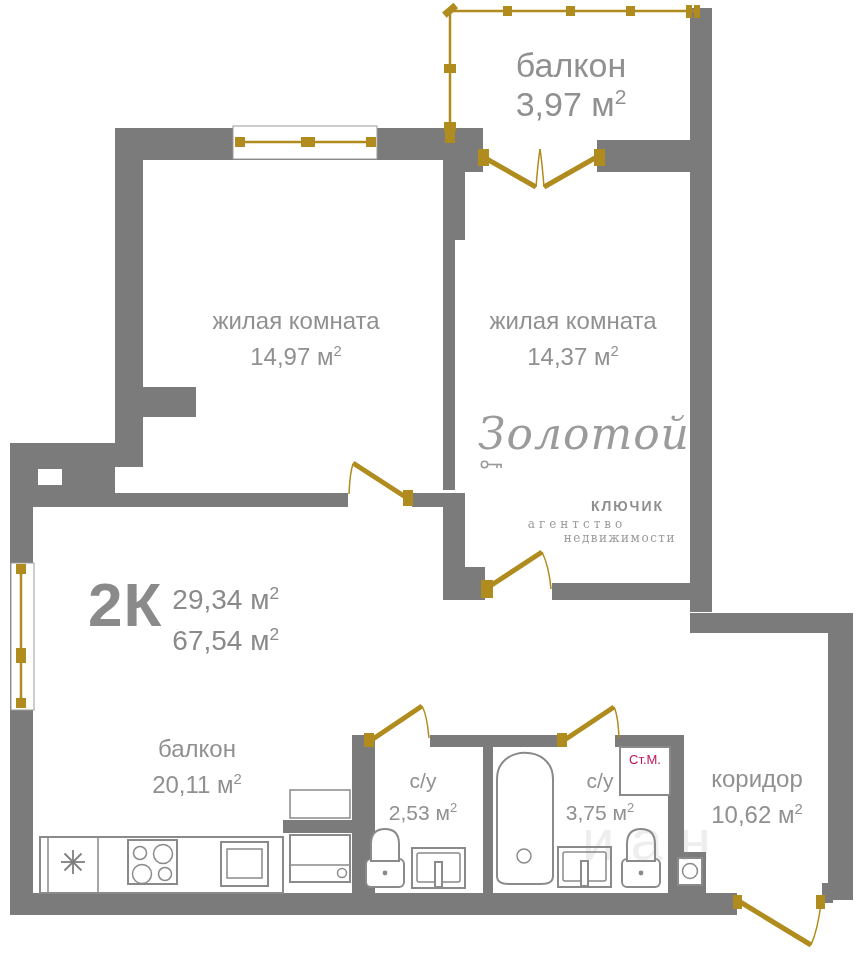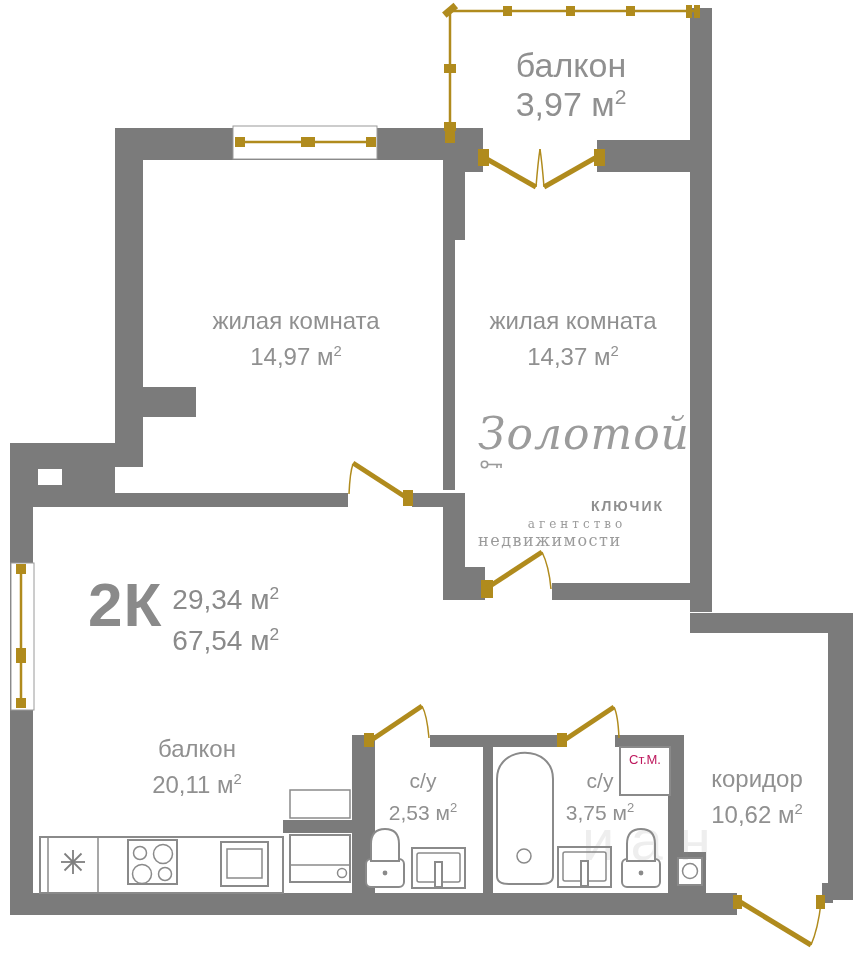--- a/index.html
+++ b/index.html
@@ -21,21 +21,21 @@
   .lbl-24{font-size:24px;line-height:30px;}
   .lbl-21{font-size:21px;line-height:27px;}
   .lbl-13{font-size:13px;line-height:14px;color:#be185d;}
   .summary{position:absolute;left:88px;top:574px;display:flex;color:#8a8a8a;}
   .summary .t{font-size:62px;font-weight:bold;line-height:1;letter-spacing:1px;text-align:center;}
   .summary .col{margin-left:10px;padding-top:2px;font-size:28px;line-height:34px;}
   .logo{position:absolute;left:478px;top:412px;width:200px;color:var(--logo,#9b9b9b);}
   .logo-title{font-family:"DejaVu Serif",serif;font-style:italic;font-size:44px;line-height:44px;letter-spacing:1px;}
   .logo-sub{text-align:right;margin-right:14px;font-weight:bold;font-size:14px;letter-spacing:2px;margin-top:-2px;color:#8f8f8f;}
   .logo-line1{text-align:center;margin-right:2px;font-family:"DejaVu Serif",serif;font-size:12px;letter-spacing:4px;margin-top:3px;}
-  .logo-line2{margin-right:2px;font-family:"DejaVu Serif",serif;font-size:16px;letter-spacing:1.5px;}
+  .logo-line2{text-align:right;margin-right:2px;font-family:"DejaVu Serif",serif;font-size:12px;letter-spacing:1.5px;}
   .watermark{position:absolute;left:582px;top:806px;font-size:58px;font-weight:normal;letter-spacing:16px;color:#8a8a8a;opacity:0.14;}
 </style>
 </head>
 <body>
 
 <div id="plan">
   <svg id="plan-svg" width="866" height="960" viewBox="0 0 866 960">
 
     <g>
       <rect class="wall" x="10" y="443" width="23" height="450"></rect>

